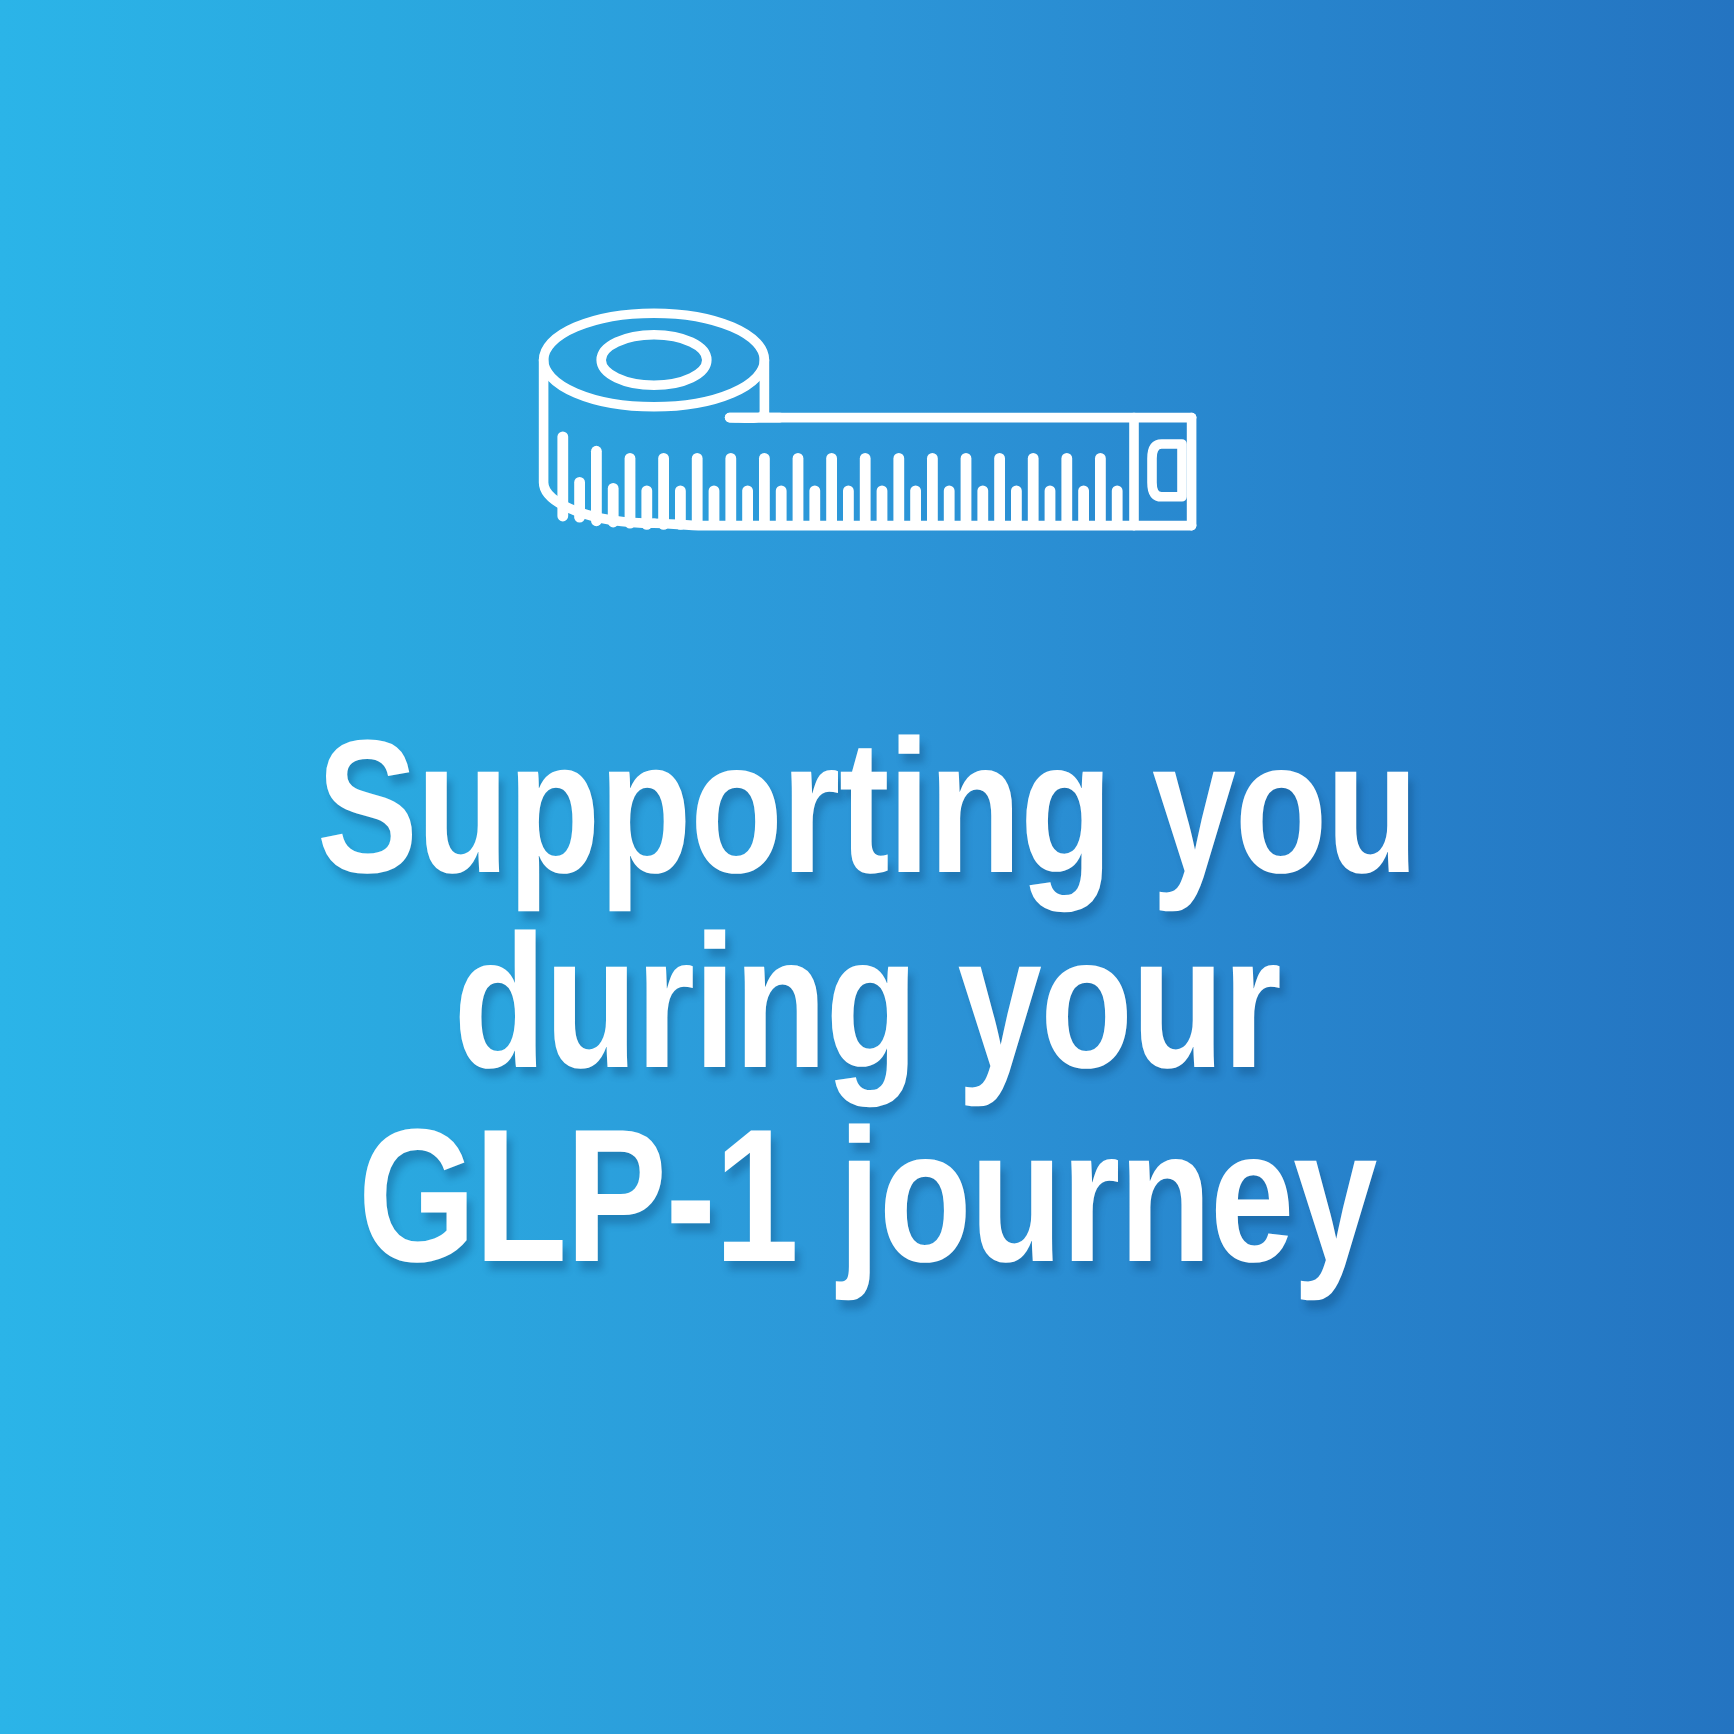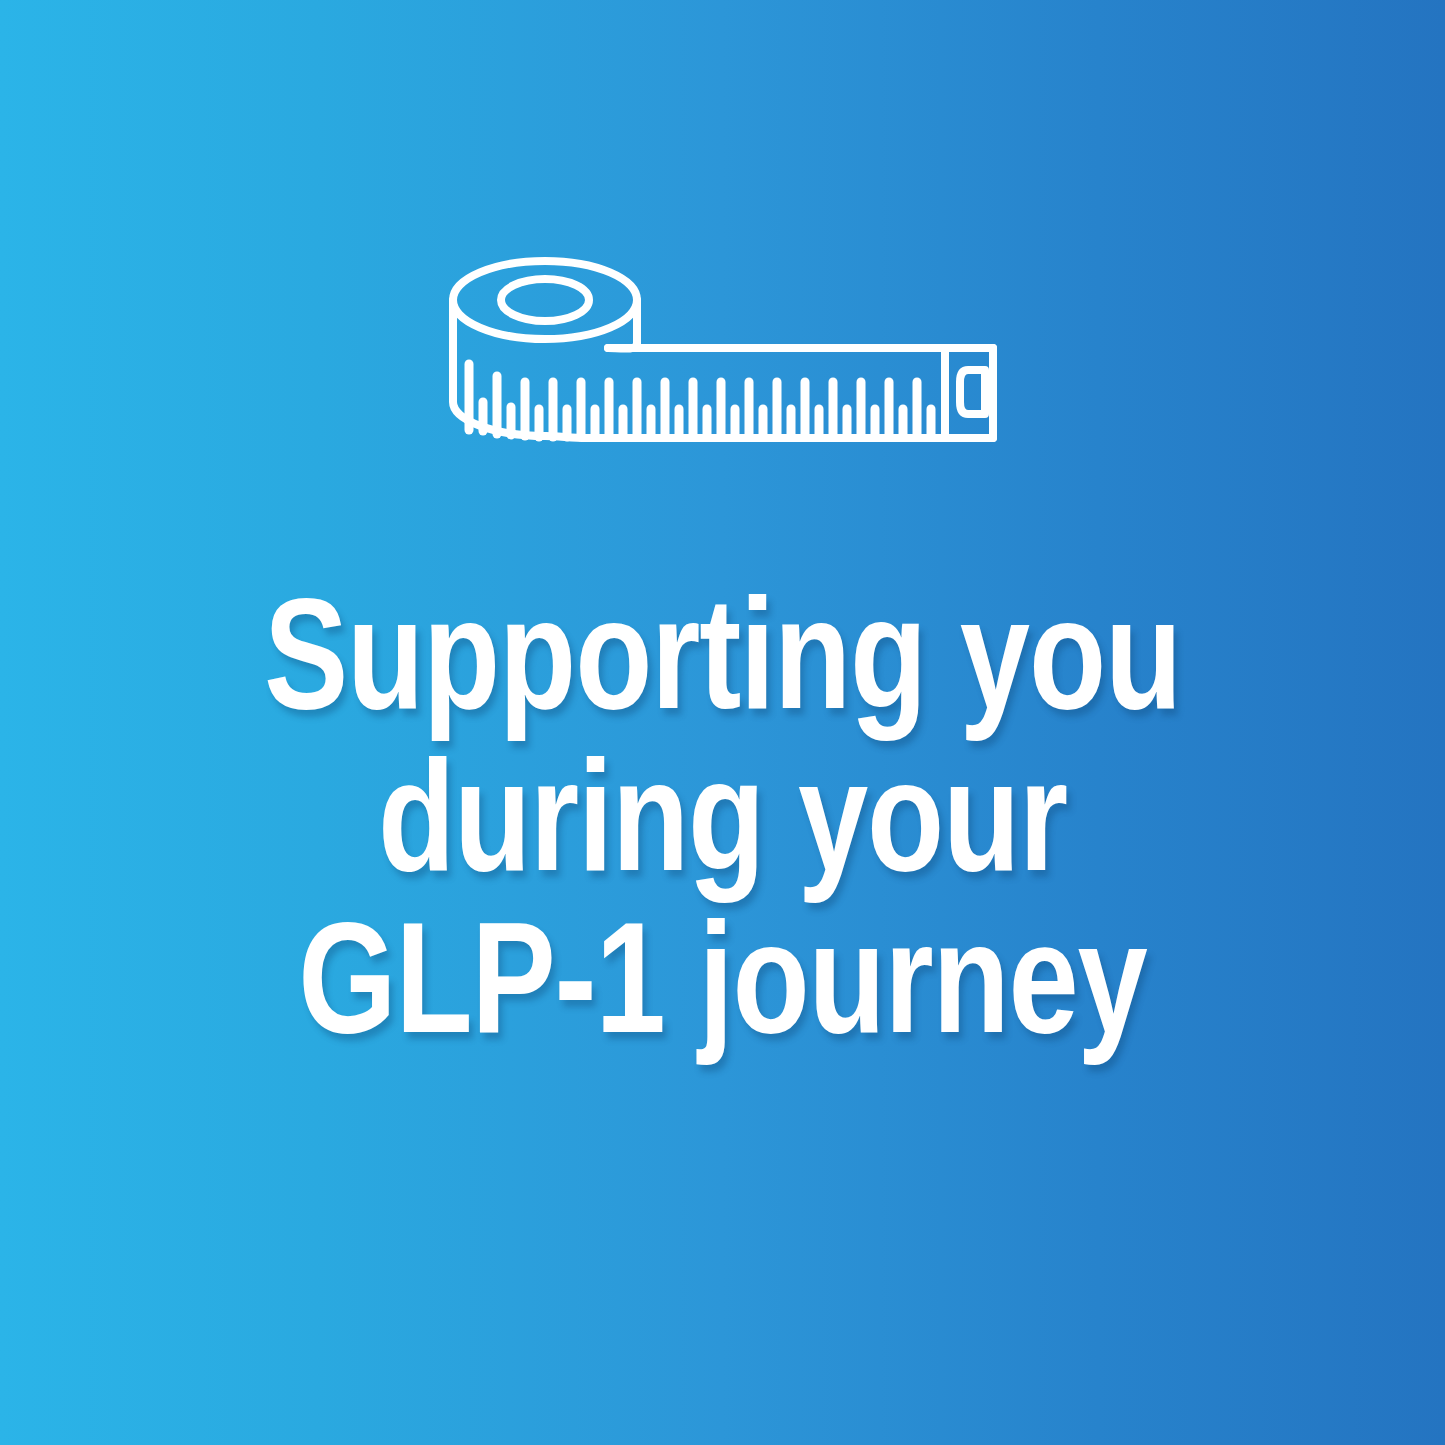--- a/index.html
+++ b/index.html
@@ -34,21 +34,21 @@
     display: block;
     width: 566px;
     height: 212px;
   }
 
   
   #headline {
     position: absolute;
     left: 0;
     right: 0;
-    top: 572px;
+    top: 592px;
     text-align: center;
     padding: 0 56px;
     box-sizing: border-box;
   }
   .hl-line {
     display: block;
     color: #ffffff;
     font-family: "Liberation Sans", sans-serif;
     font-weight: bold;
     font-size: 158px;

